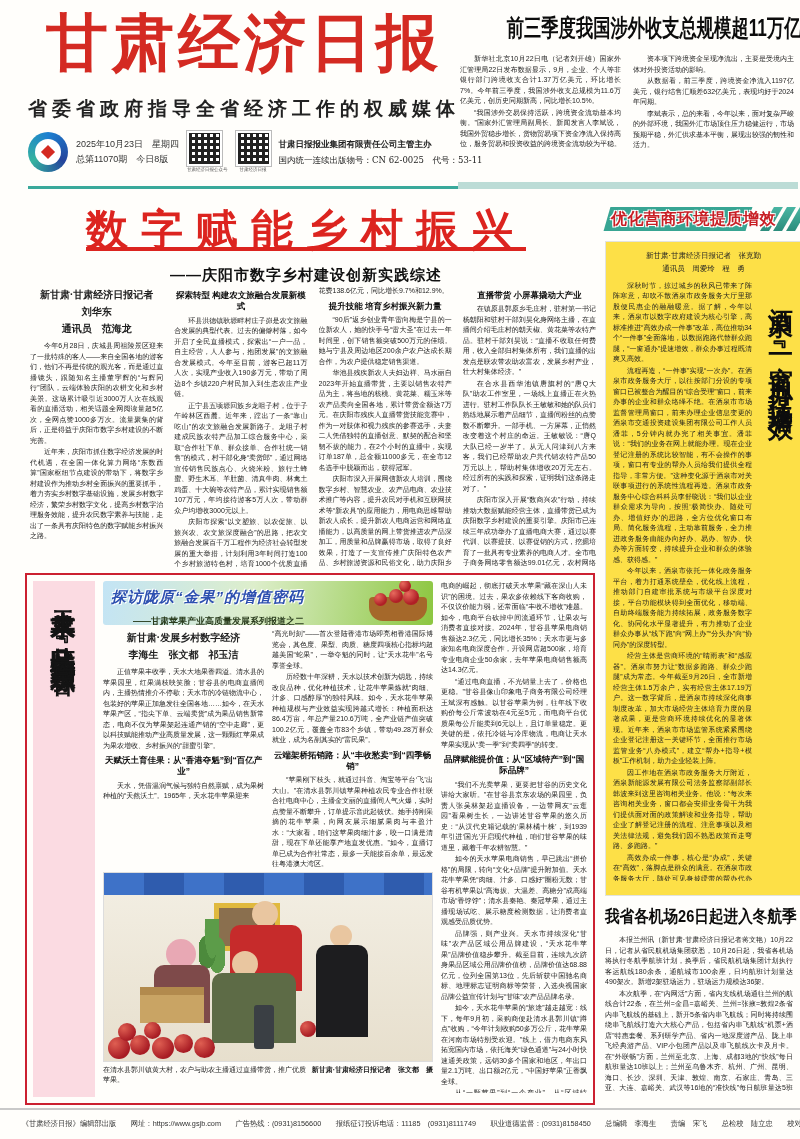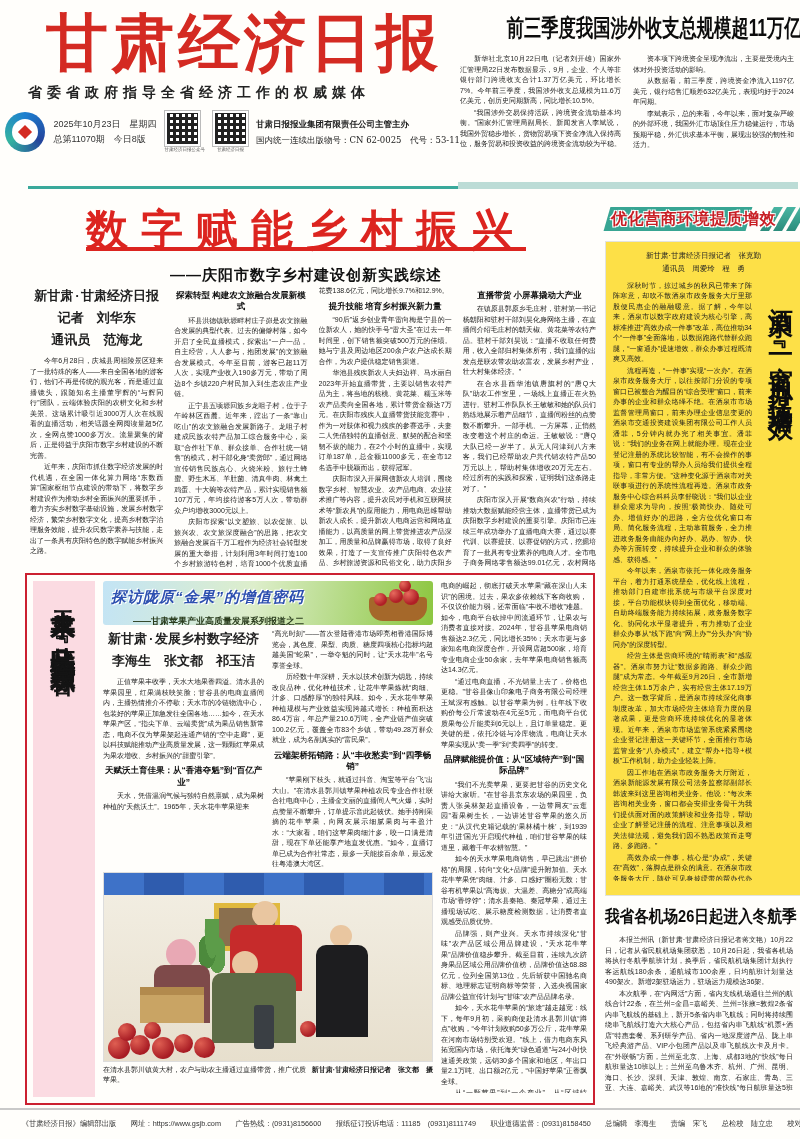--- a/index.html
+++ b/index.html
@@ -2,22 +2,22 @@
 <html><head>
 <meta charset="utf-8">
 <style>
   * { box-sizing: border-box; }
   body { margin:0; background:#e9e9e9; font-family:"Liberation Sans",sans-serif; }
   .page { position:relative; width:800px; height:1139px; margin:0 auto; background:#fffefb; overflow:hidden; }
 
   
   .mh-left { position:absolute; left:28px; top:6px; width:432px; }
   .paper-title { font-size:62px; font-weight:900; color:#d42a22; text-align:center; letter-spacing:4px; line-height:1.2; font-family:"DejaVu Serif",serif; }
-  .slogan { margin-top:4px; font-size:14px; font-weight:bold; letter-spacing:5px; color:#222; }
-  .info-row { margin-top:9px; display:flex; align-items:center; gap:8px;justify-content:flex-end; }
+  .slogan { margin-top:16px; font-size:19px; font-weight:bold; letter-spacing:5px; color:#222; }
+  .info-row { margin-top:9px; display:flex; align-items:center; gap:8px; }
   .logo { width:40px; height:40px; border-radius:50%; background:conic-gradient(#1c7fd0,#24449c,#35b3a0,#1c7fd0); position:relative; flex:0 0 auto; }
   .logo::before { content:""; position:absolute; inset:7px; background:#fff; border-radius:50%; }
   .logo::after { content:""; position:absolute; left:15px; top:15px; width:10px; height:10px; background:#d42a22; transform:rotate(45deg); }
   .date-block { font-size:9px; color:#333; line-height:1.7; white-space:nowrap; }
   .qr-wrap { text-align:center; flex:0 0 auto; }
   .qr { width:35px; height:35px; background:
         repeating-linear-gradient(0deg,#222 0 3px,transparent 3px 6px),
         repeating-linear-gradient(90deg,#222 0 3px,#fff 3px 6px); border:2px solid #fff; outline:1px solid #bbb; }
   .qr-cap { font-size:4.5px; color:#555; margin-top:1px; }
   .pub-block { font-size:8.5px; font-weight:bold; color:#222; line-height:1.9; white-space:nowrap; }
@@ -34,21 +34,21 @@
   .para { font-size:7px; line-height:1.5; text-align:justify; margin:0 0 1px; text-indent:2em; color:#1c1c1c; }
   .para.cont { text-indent:0; }
   .subhead { font-size:8.5px; font-weight:bold; text-align:center; margin:4px 0 3px; color:#0e0e0e; line-height:1.35; }
 
   
   .main-head { position:absolute; left:12px; top:202px; width:588px; text-align:center; }
   .main-title { font-size:42px; font-weight:900; color:#dc241f; letter-spacing:13px; white-space:nowrap;text-decoration:underline; }
   .main-sub { margin-top:8px; font-size:15px; font-weight:bold; color:#111; letter-spacing:1px; }
   .main-cols { position:absolute; left:30px; top:286px; width:566px; height:281px; display:flex; gap:11px; overflow:hidden; }
   .mcol { flex:1 1 0; overflow:hidden; }
-  .byline { text-align:center; font-size:13px; font-weight:600; color:#222; line-height:1.7; margin-bottom:4px; font-family:Liberation Mono, monospace; }
+  .byline { text-align:center; font-size:10px; font-weight:600; color:#222; line-height:1.7; margin-bottom:4px; font-family:Liberation Sans, sans-serif; }
 
   
   .sidebar { position:absolute; left:605px; top:204px; width:197px; }
   .sb-banner { position:relative; height:30px; }
   .sb-shape { position:absolute; left:2px; top:3px; width:142px; height:24px; background:#38a593; transform:skewX(-16deg); }
   .sb-stripe { position:absolute; top:3px; width:9px; height:24px; background:linear-gradient(#49b5a3,#2c8d7c); transform:skewX(-30deg); }
   .sb-text { position:absolute; left:6px; top:5px; font-size:16px; font-weight:900; color:#c81f25; letter-spacing:0.5px; text-shadow:1px 1px 0 #fff,-1px -1px 0 #fff,1px -1px 0 #fff,-1px 1px 0 #fff; white-space:nowrap; }
   .sb-box { margin-top:7px; background:#fde047; border:1px solid #e2e3de; height:655px; padding:8px 7px; }
   .sb-bylines { text-align:center; font-size:7.5px; color:#222; line-height:1.7; margin-bottom:5px; font-family:"DejaVu Serif",serif; }
   .sb-flex { display:flex; gap:6px; height:600px; overflow:hidden; }

